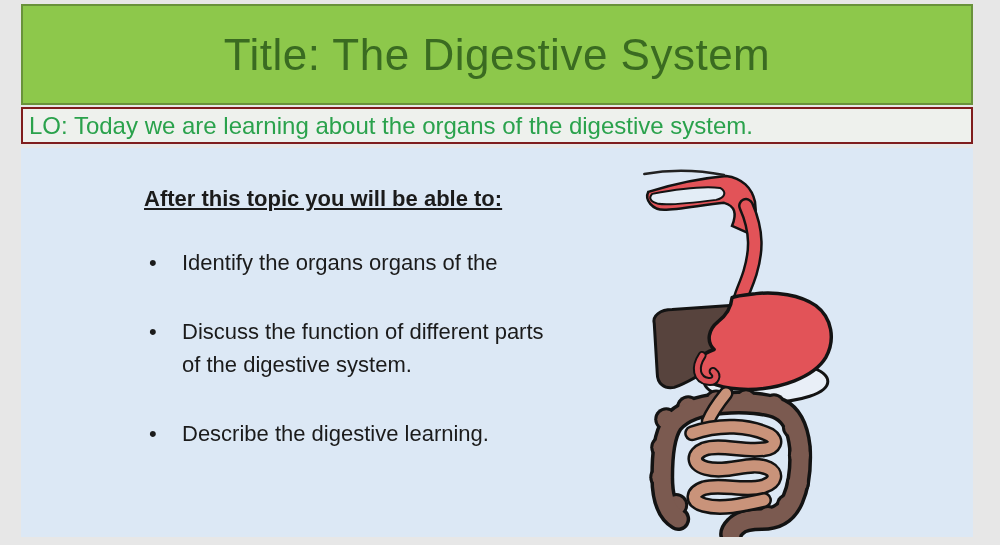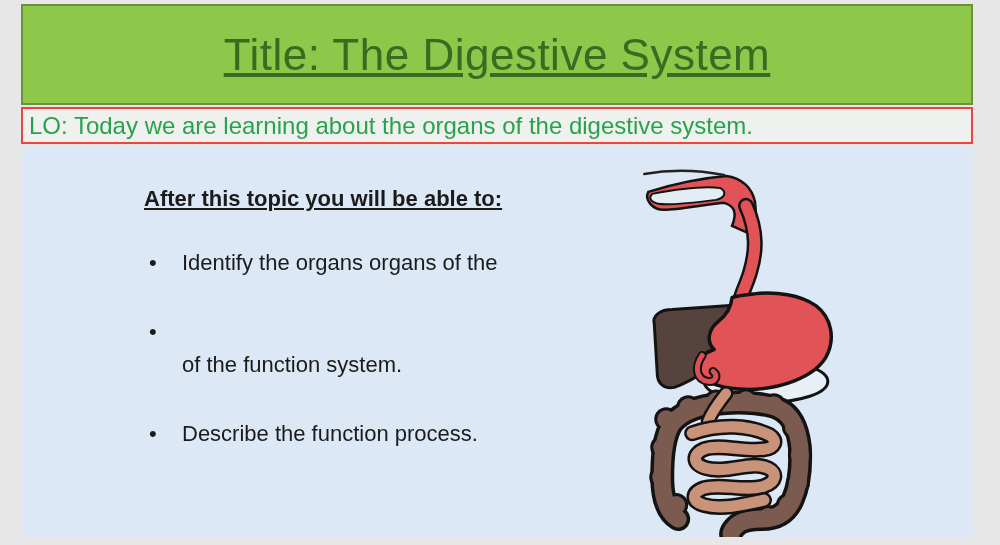--- a/index.html
+++ b/index.html
@@ -12,27 +12,27 @@
   }
   .slide{position:absolute;left:0;top:0;width:1000px;height:545px;}
 
   
   .header-band{
     position:absolute;left:21px;top:4px;width:952px;height:101px;
     background:#8DC84B;border:2px solid #69923B;box-sizing:border-box;
     display:flex;align-items:center;justify-content:center;
   }
   .slide-title{
-    color:#3A6B21;font-size:44px;font-weight:500;letter-spacing:.5px;text-decoration:underline;
+    color:#3A6B21;font-size:44px;font-weight:500;letter-spacing:.5px;
   }
 
   
   .lo-banner{
     position:absolute;left:21px;top:107px;width:952px;height:37px;
-    background:#EEF1ED;border:2px solid #ef4444;box-sizing:border-box;
+    background:#EEF1ED;border:2px solid #7f1d1d;box-sizing:border-box;
     display:flex;align-items:center;padding-left:6px;
   }
   .lo-text{color:#2AA24C;font-size:24px;}
 
   
   .content-panel{
     position:absolute;left:21px;top:148px;width:952px;height:389px;
     background:#DCE8F5;
   }
 
@@ -73,26 +73,26 @@
 
     <div class="objectives">
       <div class="objectives-heading">After this topic you will be able to:</div>
       <ul class="objectives-list">
         <li>
           <span class="bullet-marker">•</span>
           <span>Identify the organs organs of the</span><br>
         </li>
         <li>
           <span class="bullet-marker">•</span>
-          <br>
-          <span>of the function system.</span>
+          <span>Discuss the function of different parts</span><br>
+          <span>of the digestive system.</span>
         </li>
         <li>
           <span class="bullet-marker">•</span>
-          <span>Describe the function process.</span>
+          <span>Describe the digestive learning.</span>
         </li>
       </ul>
     </div>
 
     <div class="illustration">
       <svg viewBox="0 0 260 390" xmlns="http://www.w3.org/2000/svg">
 
         <g>
           <path d="M 26,176 C 24,168 32,162 44,162 L 102,158 C 114,158 120,164 119,174
                    C 117,190 110,202 96,212 C 78,224 58,236 46,240 C 36,242 29,236 29,226 Z" fill="#57433D" stroke="#131313" stroke-width="3"></path>

